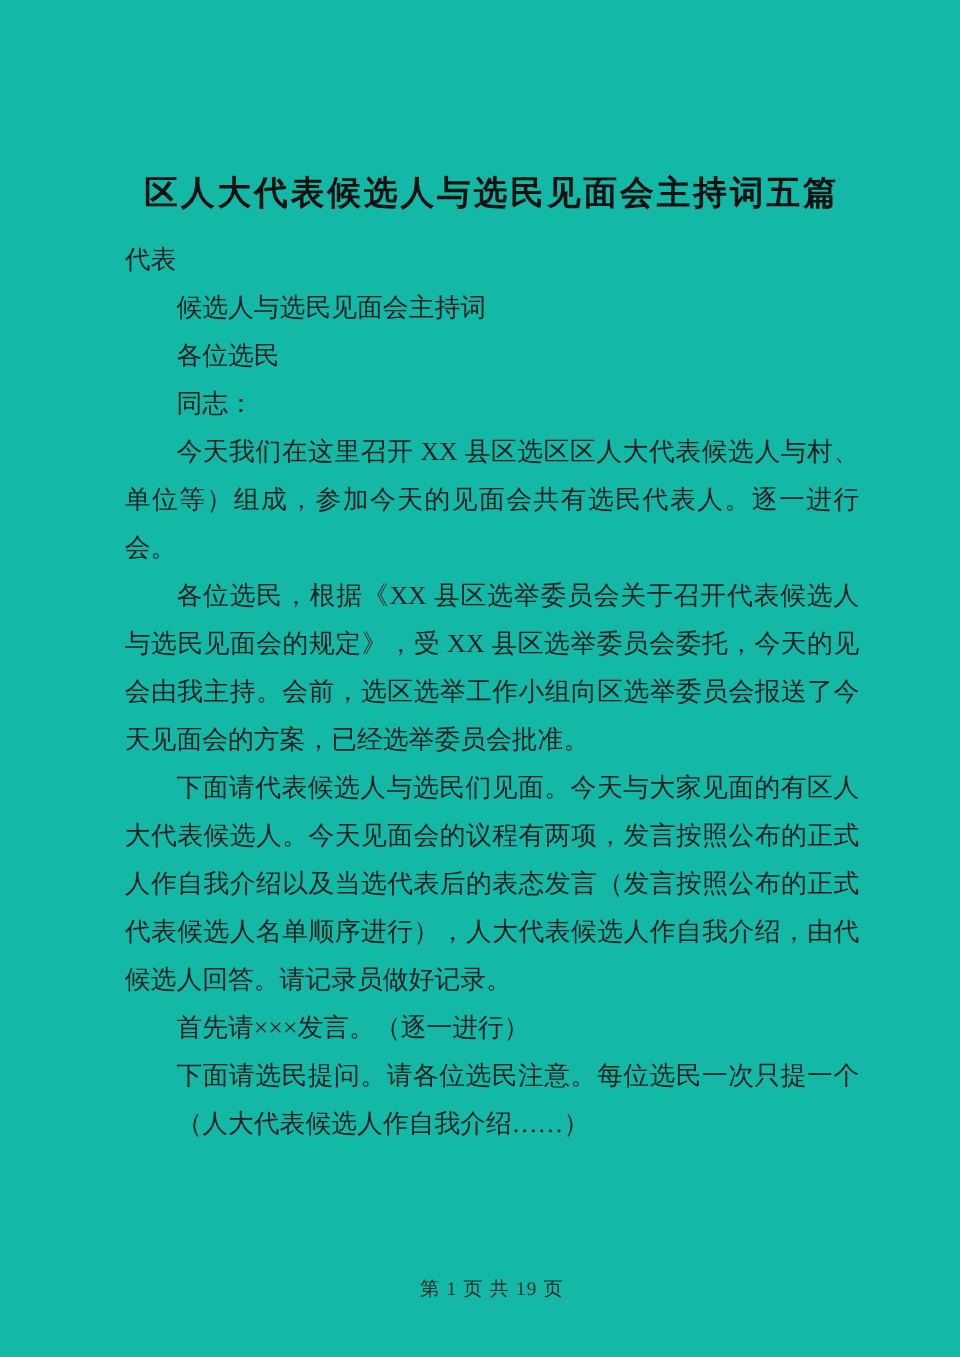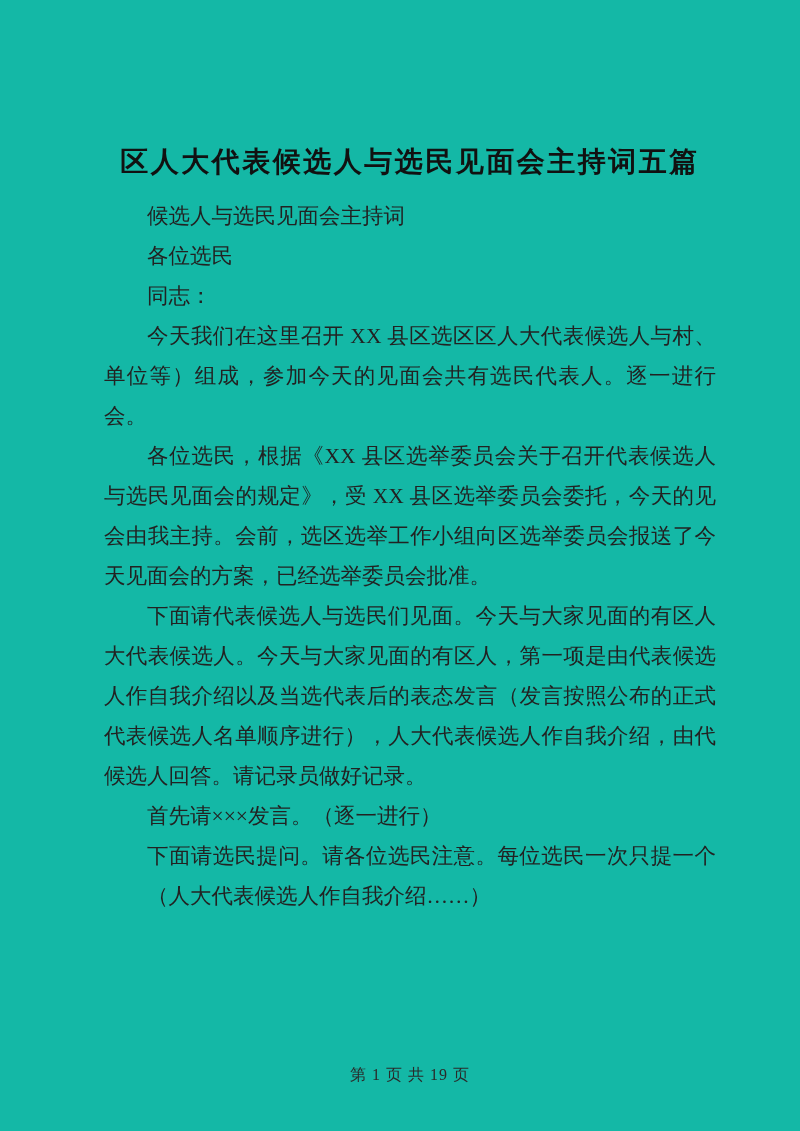--- a/index.html
+++ b/index.html
@@ -62,32 +62,33 @@
     margin-top: 20px;
   }
 </style>
 </head>
 <body>
 
 <div class="page">
   <div class="doc">
     <div class="title">区人大代表候选人与选民见面会主持词五篇</div>
     <div class="lines">
+        <div class="line">代表</div>
         <div class="line indent">候选人与选民见面会主持词</div>
         <div class="line indent">各位选民</div>
         <div class="line indent">同志：</div>
         <div class="line indent fill">今天我们在这里召开 XX 县区选区区人大代表候选人与村、</div>
         <div class="line fill">单位等）组成，参加今天的见面会共有选民代表人。逐一进行</div>
         <div class="line">会。</div>
         <div class="line indent fill">各位选民，根据《XX 县区选举委员会关于召开代表候选人</div>
         <div class="line fill">与选民见面会的规定》，受 XX 县区选举委员会委托，今天的见面</div>
         <div class="line fill">会由我主持。会前，选区选举工作小组向区选举委员会报送了今</div>
         <div class="line">天见面会的方案，已经选举委员会批准。</div>
         <div class="line indent fill">下面请代表候选人与选民们见面。今天与大家见面的有区人</div>
-        <div class="line fill">大代表候选人。今天与大家见面的有区人，第一项是由代表候选</div>
+        <div class="line fill">大代表候选人。今天见面会的议程有两项，发言按照公布的正式</div>
         <div class="line fill">人作自我介绍以及当选代表后的表态发言（发言按照公布的正式</div>
         <div class="line fill">代表候选人名单顺序进行），人大代表候选人作自我介绍，由代表</div>
         <div class="line">候选人回答。请记录员做好记录。</div>
         <div class="line indent">首先请×××发言。（逐一进行）</div>
         <div class="line indent fill">下面请选民提问。请各位选民注意。每位选民一次只提一个</div>
         <div class="line indent">（人大代表候选人作自我介绍……）</div>
       </div>
   </div>
   <div class="footer">第 1 页 共 19 页</div>
 </div>

